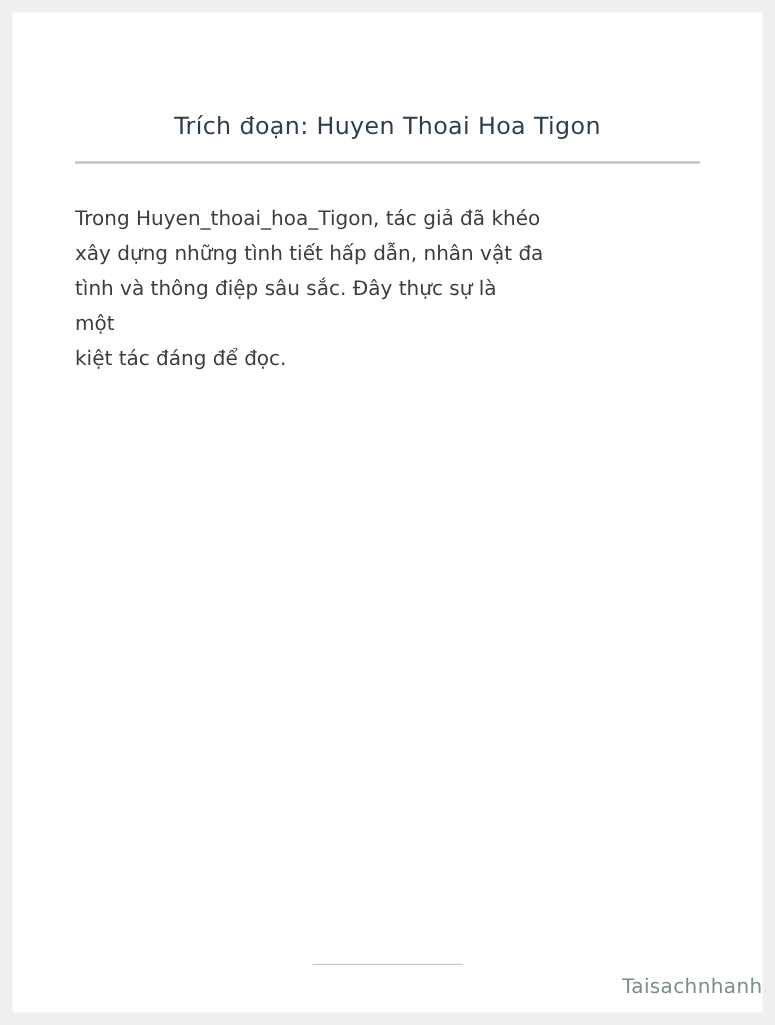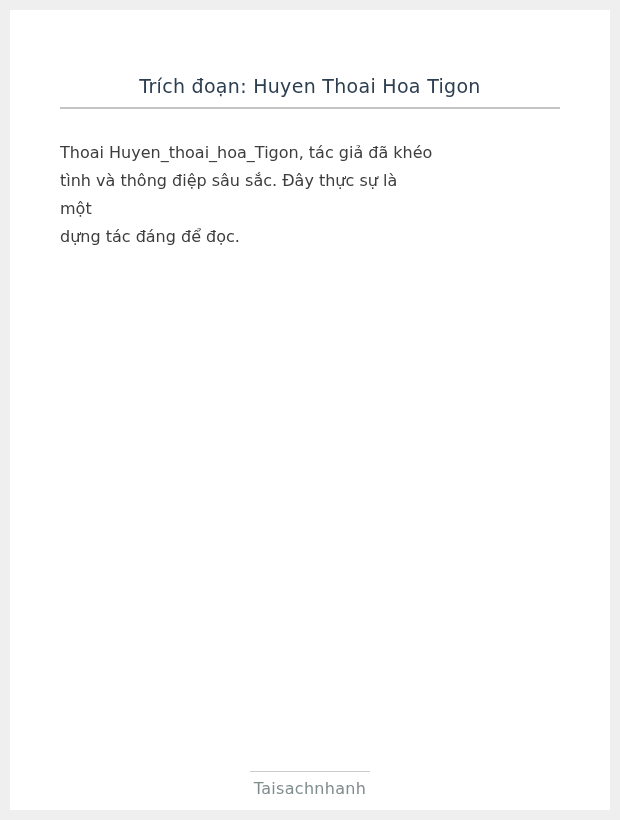--- a/index.html
+++ b/index.html
@@ -30,21 +30,21 @@
   .page {
     position: absolute;
     left: 10px;
     top: 10px;
     width: 600px;
     height: 800px;
     background: var(--card);
     overflow: hidden;
   }
   .page-title {
-    margin: 0;
+    margin: 15px;
     padding-top: 63px;
     text-align: center;
     font-size: 19px;
     font-weight: normal;
     letter-spacing: 0.3px;
     color: var(--title);
     line-height: 26px;
   }
   .title-divider {
     border: none;
@@ -59,21 +59,21 @@
   .body-line {
     margin: 0;
     line-height: 28px;
     white-space: nowrap;
   }
   .page-footer {
     position: absolute;
     left: 0;
     right: 0;
     bottom: 10px;
-    text-align: center;
+    text-align: right;
   }
   .footer-divider {
     width: 120px;
     margin: 0 auto 6px auto;
     border-top: 1px solid var(--footer-divider);
     height: 0;
   }
   .footer-brand {
     font-size: 16px;
     color: var(--footer-text);
@@ -85,24 +85,25 @@
 <body>
 
 <div class="canvas">
   <div class="page">
 
     <h1 class="page-title">Trích đoạn: Huyen Thoai Hoa Tigon</h1>
 
     <hr class="title-divider">
 
     <div class="body-text">
-      <p class="body-line">Thoai Huyen_thoai_hoa_Tigon, tác giả đã khéo</p>
+      <p class="body-line">Trong Huyen_thoai_hoa_Tigon, tác giả đã khéo</p>
+      <p class="body-line">xây dựng những tình tiết hấp dẫn, nhân vật đa</p>
       <p class="body-line">tình và thông điệp sâu sắc. Đây thực sự là</p>
       <p class="body-line">một</p>
-      <p class="body-line">dựng tác đáng để đọc.</p>
+      <p class="body-line">kiệt tác đáng để đọc.</p>
     </div>
 
     <div class="page-footer">
       <div class="footer-divider"></div>
       <div class="footer-brand">Taisachnhanh</div>
     </div>
 
   </div>
 </div>
 

